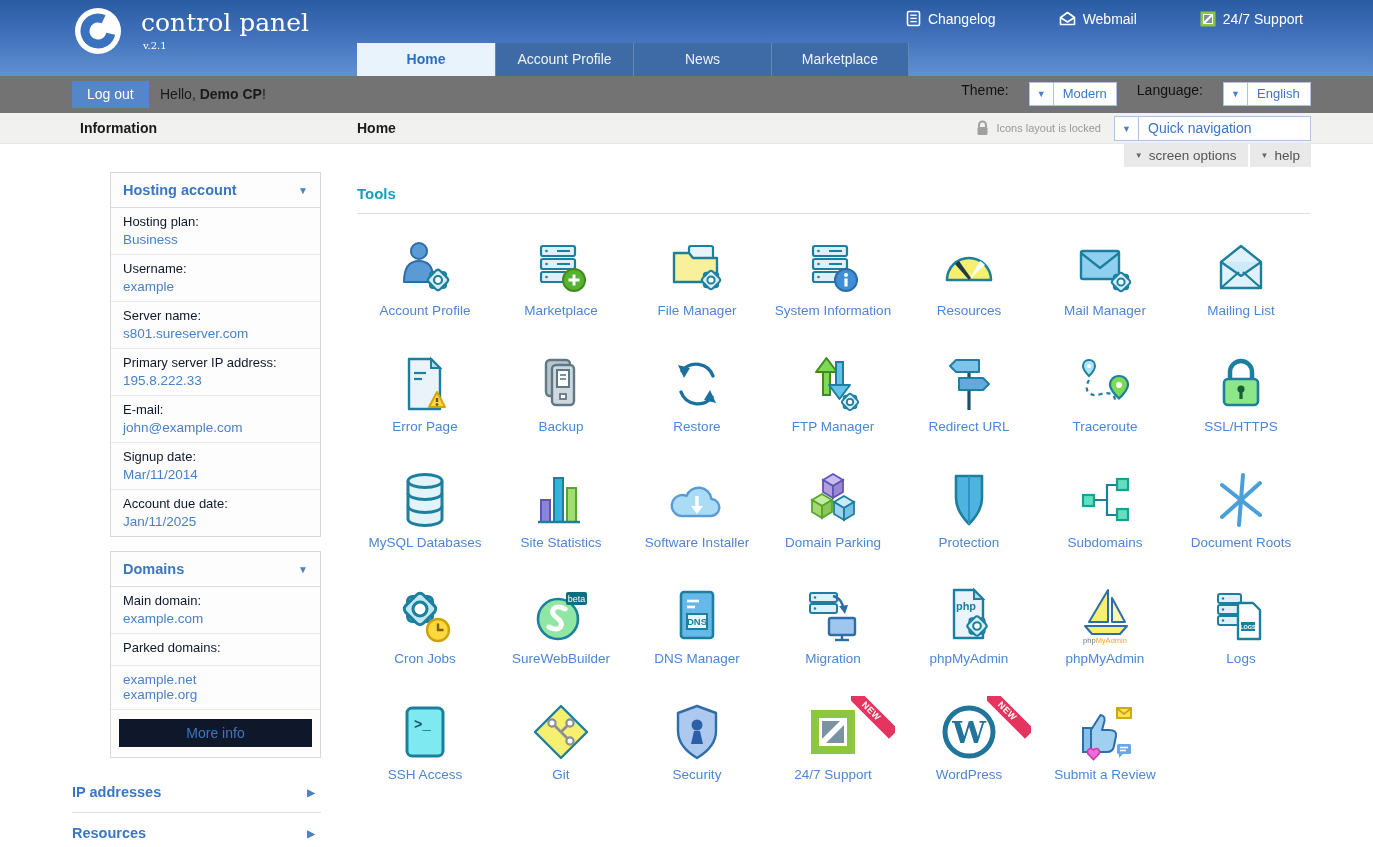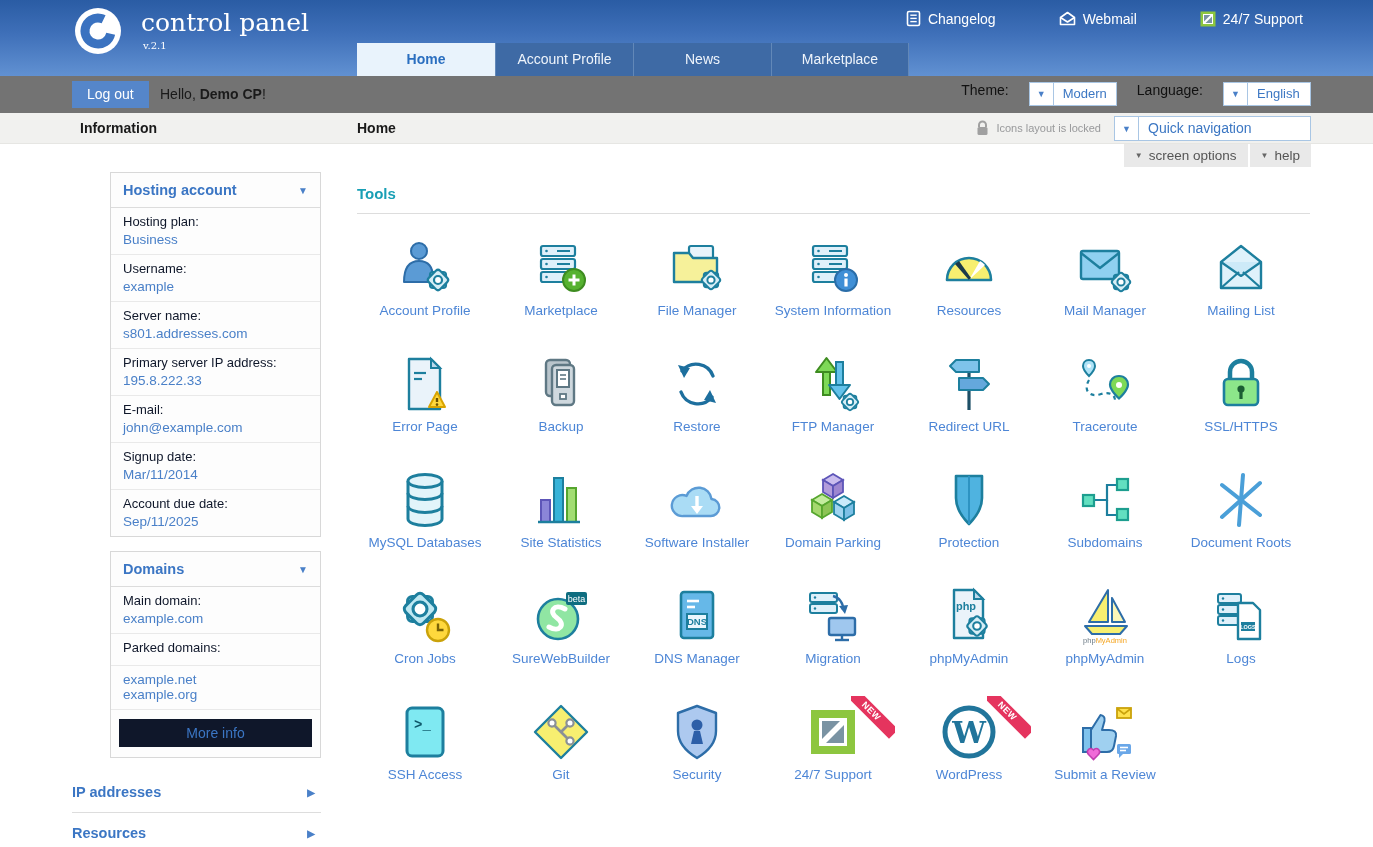--- a/index.html
+++ b/index.html
@@ -178,37 +178,37 @@
     <div class="panel-row">
       <div class="row-label">Hosting plan:</div>
       <div class="row-value">Business</div>
     </div>
     <div class="panel-row">
       <div class="row-label">Username:</div>
       <div class="row-value">example</div>
     </div>
     <div class="panel-row">
       <div class="row-label">Server name:</div>
-      <div class="row-value">s801.addresses.com</div>
+      <div class="row-value">s801.sureserver.com</div>
     </div>
     <div class="panel-row">
       <div class="row-label">Primary server IP address:</div>
       <div class="row-value">195.8.222.33</div>
     </div>
     <div class="panel-row">
       <div class="row-label">E-mail:</div>
       <div class="row-value">john@example.com</div>
     </div>
     <div class="panel-row">
       <div class="row-label">Signup date:</div>
       <div class="row-value">Mar/11/2014</div>
     </div>
     <div class="panel-row">
       <div class="row-label">Account due date:</div>
-      <div class="row-value">Sep/11/2025</div>
+      <div class="row-value">Jan/11/2025</div>
     </div>
   </div>
 
   <div class="panel">
     <div class="panel-title">
       <span>Domains</span>
       <span class="caret">▼</span>
     </div>
     <div class="panel-row">
       <div class="row-label">Main domain:</div>

